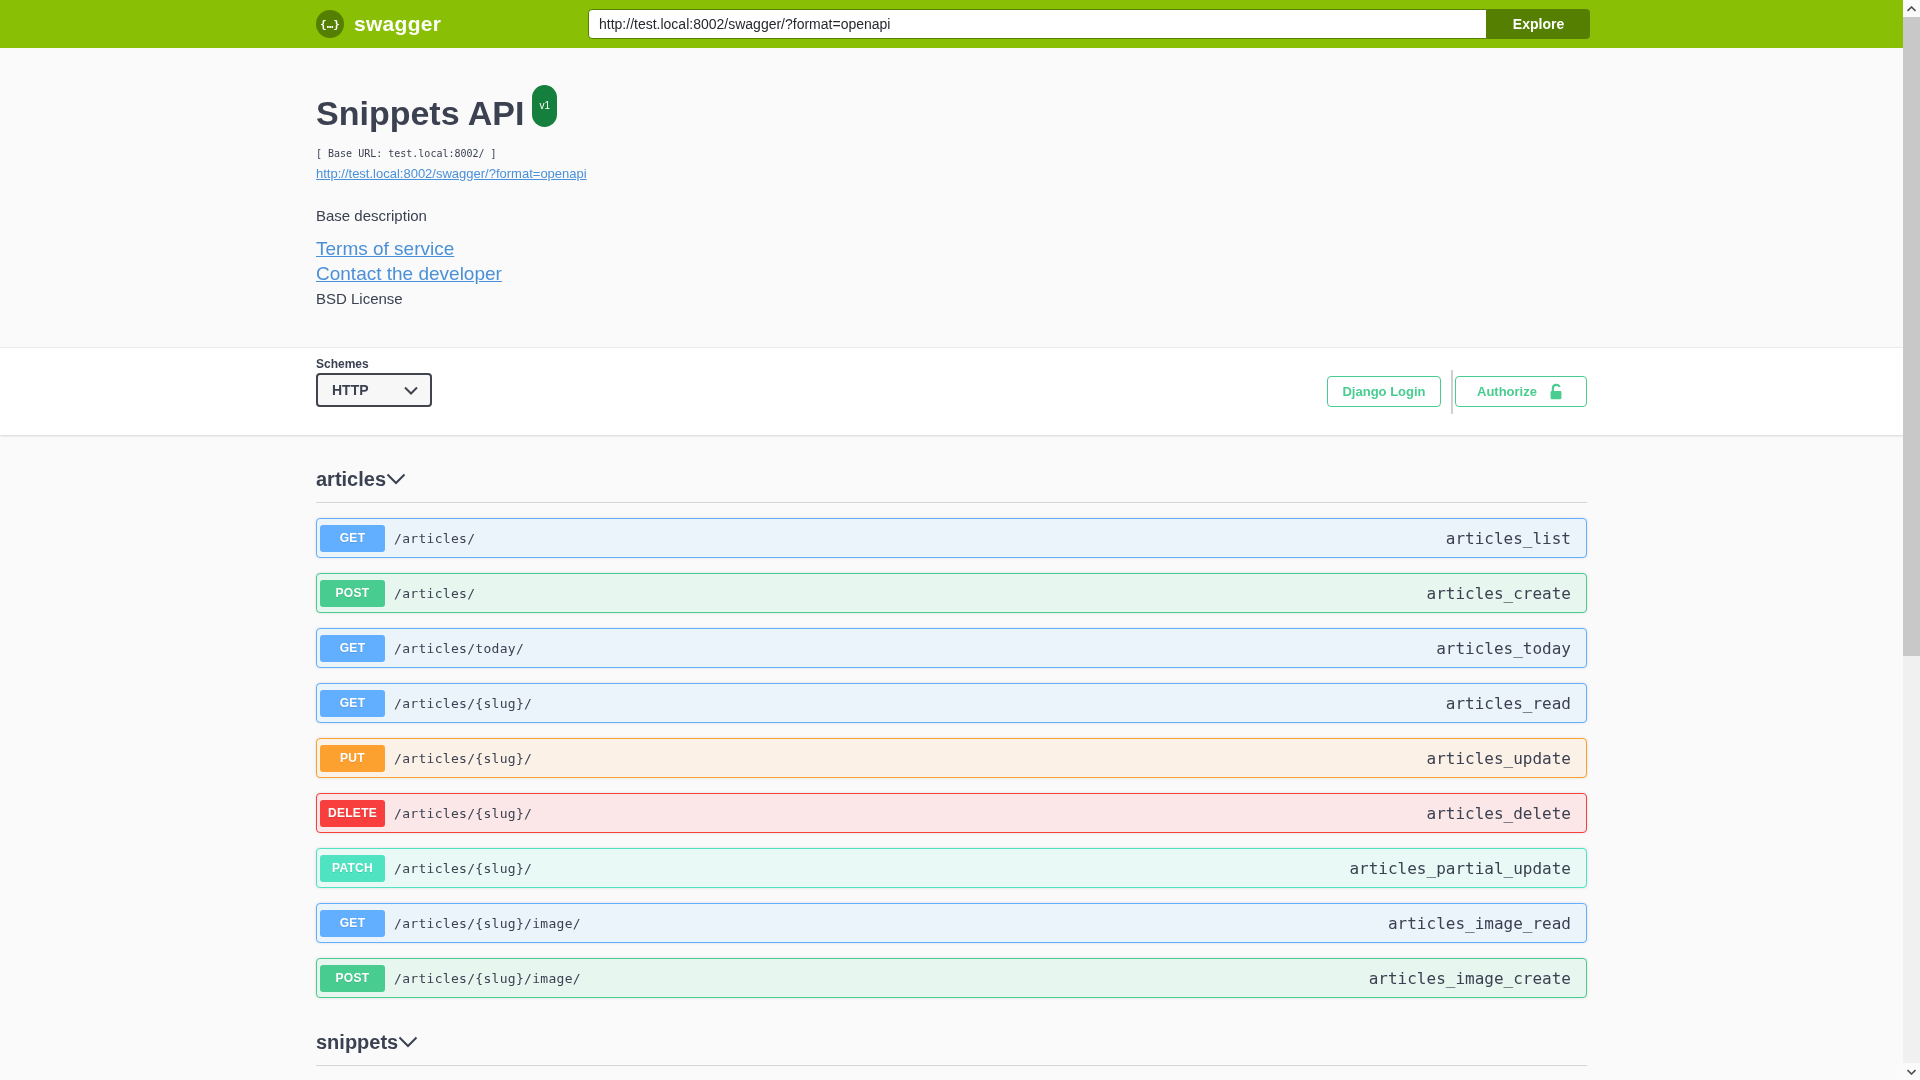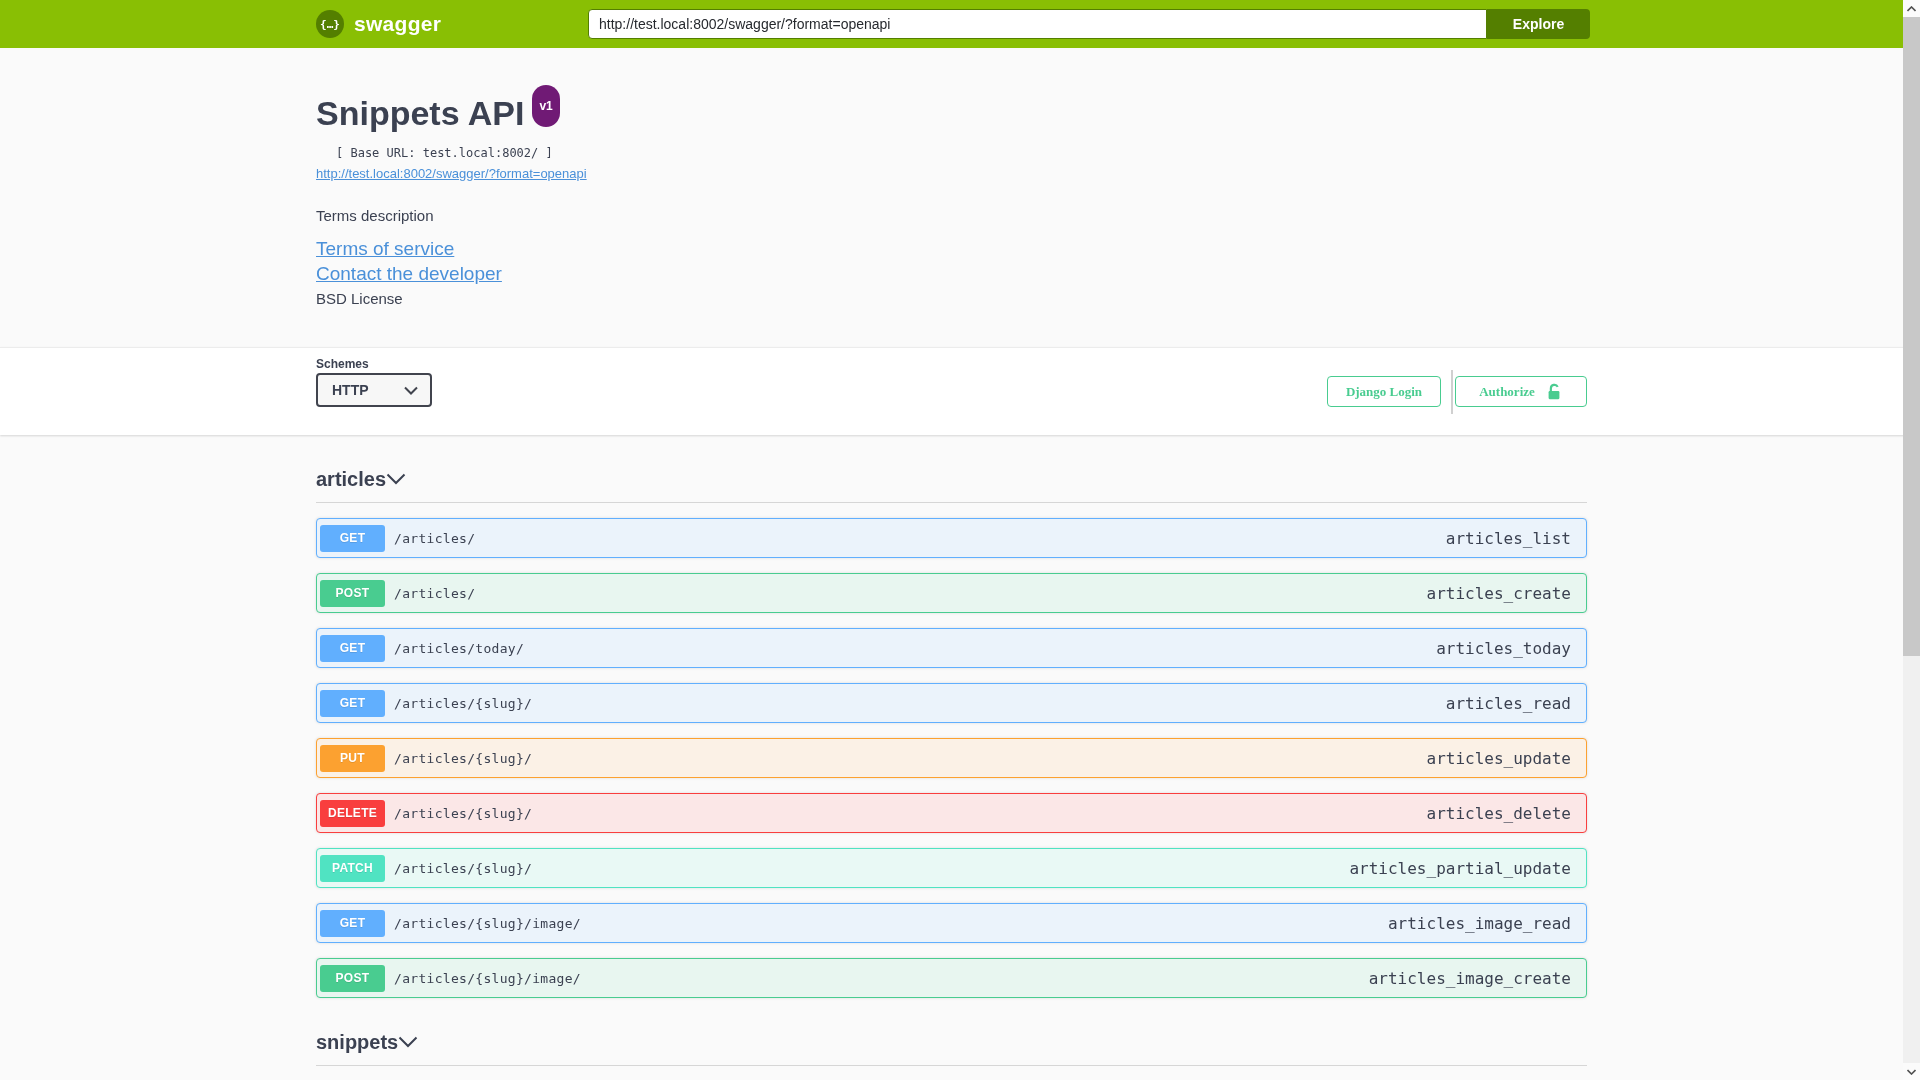--- a/index.html
+++ b/index.html
@@ -41,26 +41,26 @@
     font-size: 14px; font-weight: bold; cursor: pointer;
     font-family: "Liberation Sans", sans-serif;
   }
 
   
   .wrap { width: 1271px; margin-left: 316px; }
   .info { padding-top: 47px; padding-bottom: 40px; }
   .api-title { font-size: 34px; font-weight: bold; color: #3b4151; line-height: 36px; }
   .version-badge {
     display: inline-block; vertical-align: top; position: relative; top: -10px;
-    margin-left: 8px; background: #701a75; color: #fff;
-    font-size: 12px; font-weight: bold; padding: 3px 7px; border-radius: 100px;
+    margin-left: 8px; background: #15803d; color: #fff;
+    font-size: 10px; font-weight: normal; padding: 3px 7px; border-radius: 100px;
   }
   .base-url {
     margin-top: 10px; font-family: "DejaVu Sans Mono", monospace;
-    font-size: 12px; color: #3b4151; height: 13px; line-height: 13px; margin-left: 20px;
+    font-size: 10px; color: #3b4151; height: 13px; line-height: 13px;
   }
   .spec-link {
     display: inline-block; margin-top: 7px; font-size: 13px;
     color: #4a90d9; text-decoration: underline; line-height: 13px;
   }
   .description { margin-top: 26px; font-size: 15px; line-height: 16px; }
   .info-link { display: block; margin-top: 17px; font-size: 19px; line-height: 16px; color: #4a90d9; text-decoration: underline; width: fit-content; }
   .info-link + .info-link { margin-top: 9px; }
   .license { margin-top: 9px; font-size: 15px; line-height: 16px; }
 
@@ -78,21 +78,21 @@
     border: 2px solid #41444e; border-radius: 4px; background: #f7f7f7;
     display: flex; align-items: center; justify-content: space-between;
     padding: 0 12px 0 14px; cursor: pointer;
   }
   .scheme-select .sel-val { font-size: 14px; font-weight: bold; color: #3b4151; }
   .auth-btn {
     position: absolute; top: 28px; height: 31px;
     background: transparent; border: 1.5px solid #49cc90; border-radius: 4px;
     color: #49cc90; font-size: 13px; font-weight: bold; cursor: pointer;
     display: flex; align-items: center; justify-content: center; gap: 10px;
-    font-family: Liberation Serif, serif;
+    font-family: Liberation Sans, sans-serif;
   }
   .django-btn { right: 146px; width: 114px; }
   .authorize-btn { right: 0; width: 132px; }
   .auth-divider {
     position: absolute; right: 134px; top: 22px; width: 2px; height: 44px; background: #d0d0d0;
   }
 
   
   .operations { padding-bottom: 60px; }
   .tag-section { margin-top: 31px; }
@@ -146,21 +146,21 @@
   <button class="explore-btn">Explore</button>
 </header>
 
 <div style="margin-top:48px;">
   <section class="info wrap">
     <h1 class="api-title">
       <span>Snippets API</span><span class="version-badge">v1</span>
     </h1>
     <div class="base-url">[ Base URL: test.local:8002/ ]</div>
     <a class="spec-link" href="#">http://test.local:8002/swagger/?format=openapi</a>
-    <p class="description">Terms description</p>
+    <p class="description">Base description</p>
     <a class="info-link" href="#">Terms of service</a>
     <a class="info-link" href="#">Contact the developer</a>
     <div class="license">BSD License</div>
   </section>
 
   <section class="scheme-band">
     <div class="scheme-inner wrap">
       <div class="schemes-label">Schemes</div>
       <div class="scheme-select">
         <span class="sel-val">HTTP</span>

